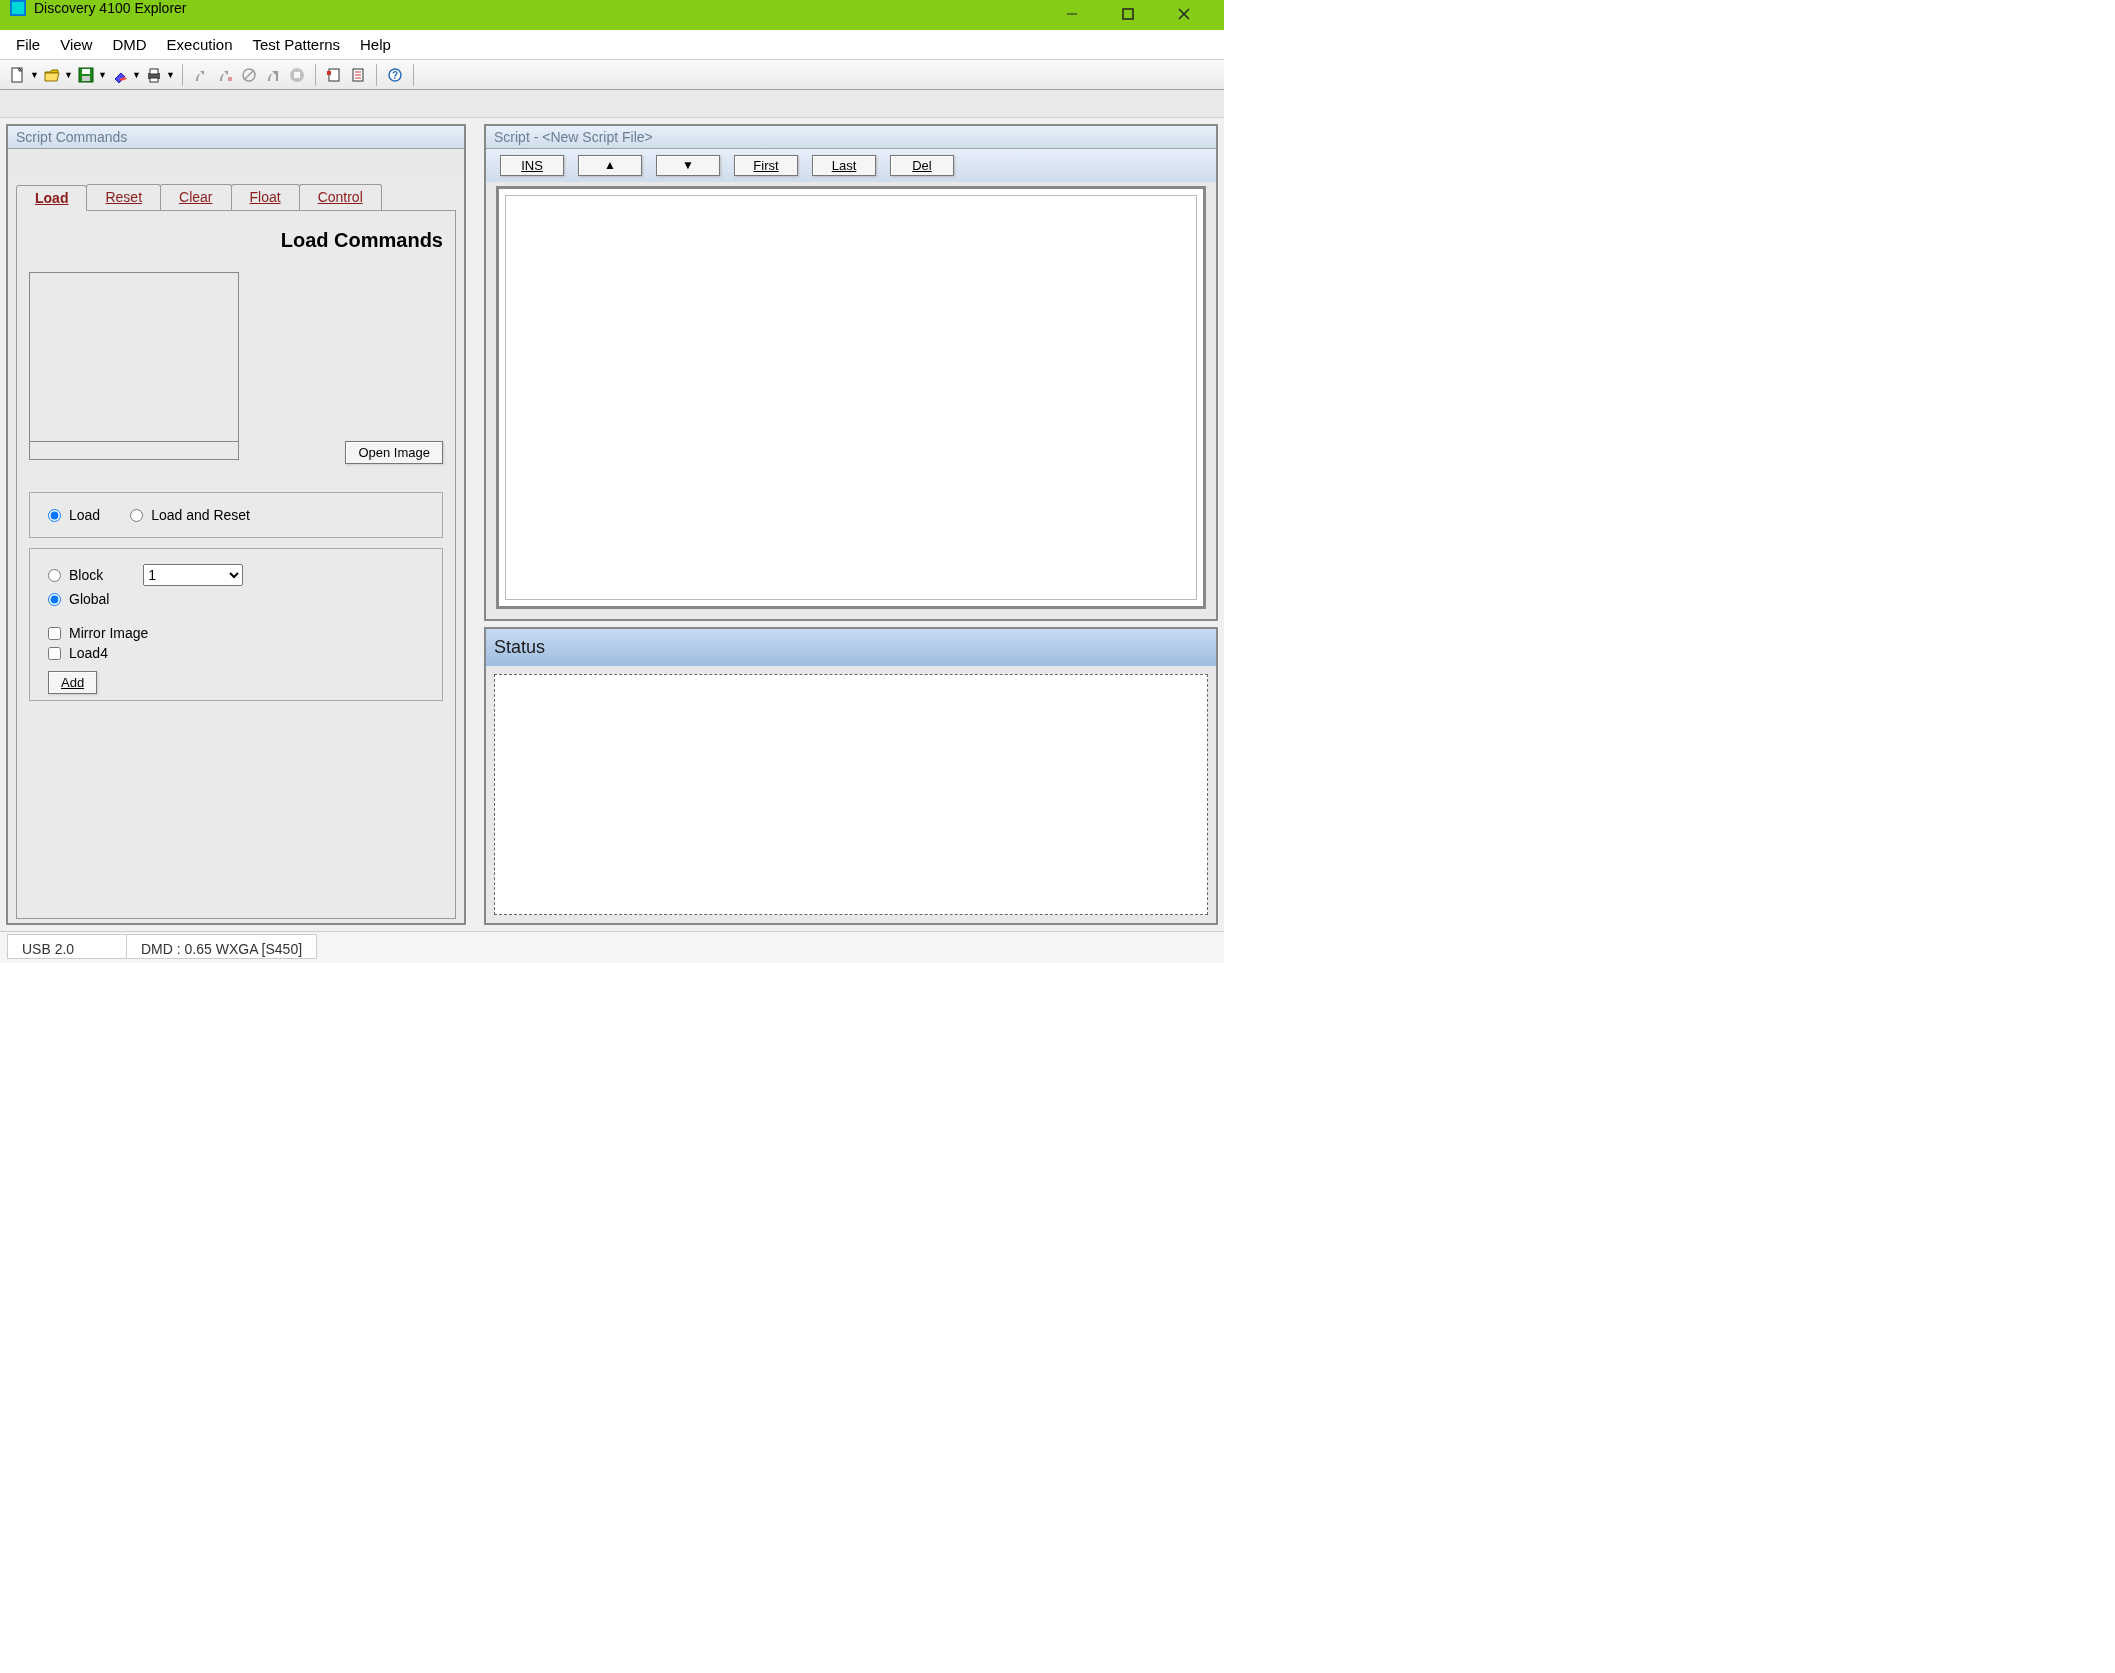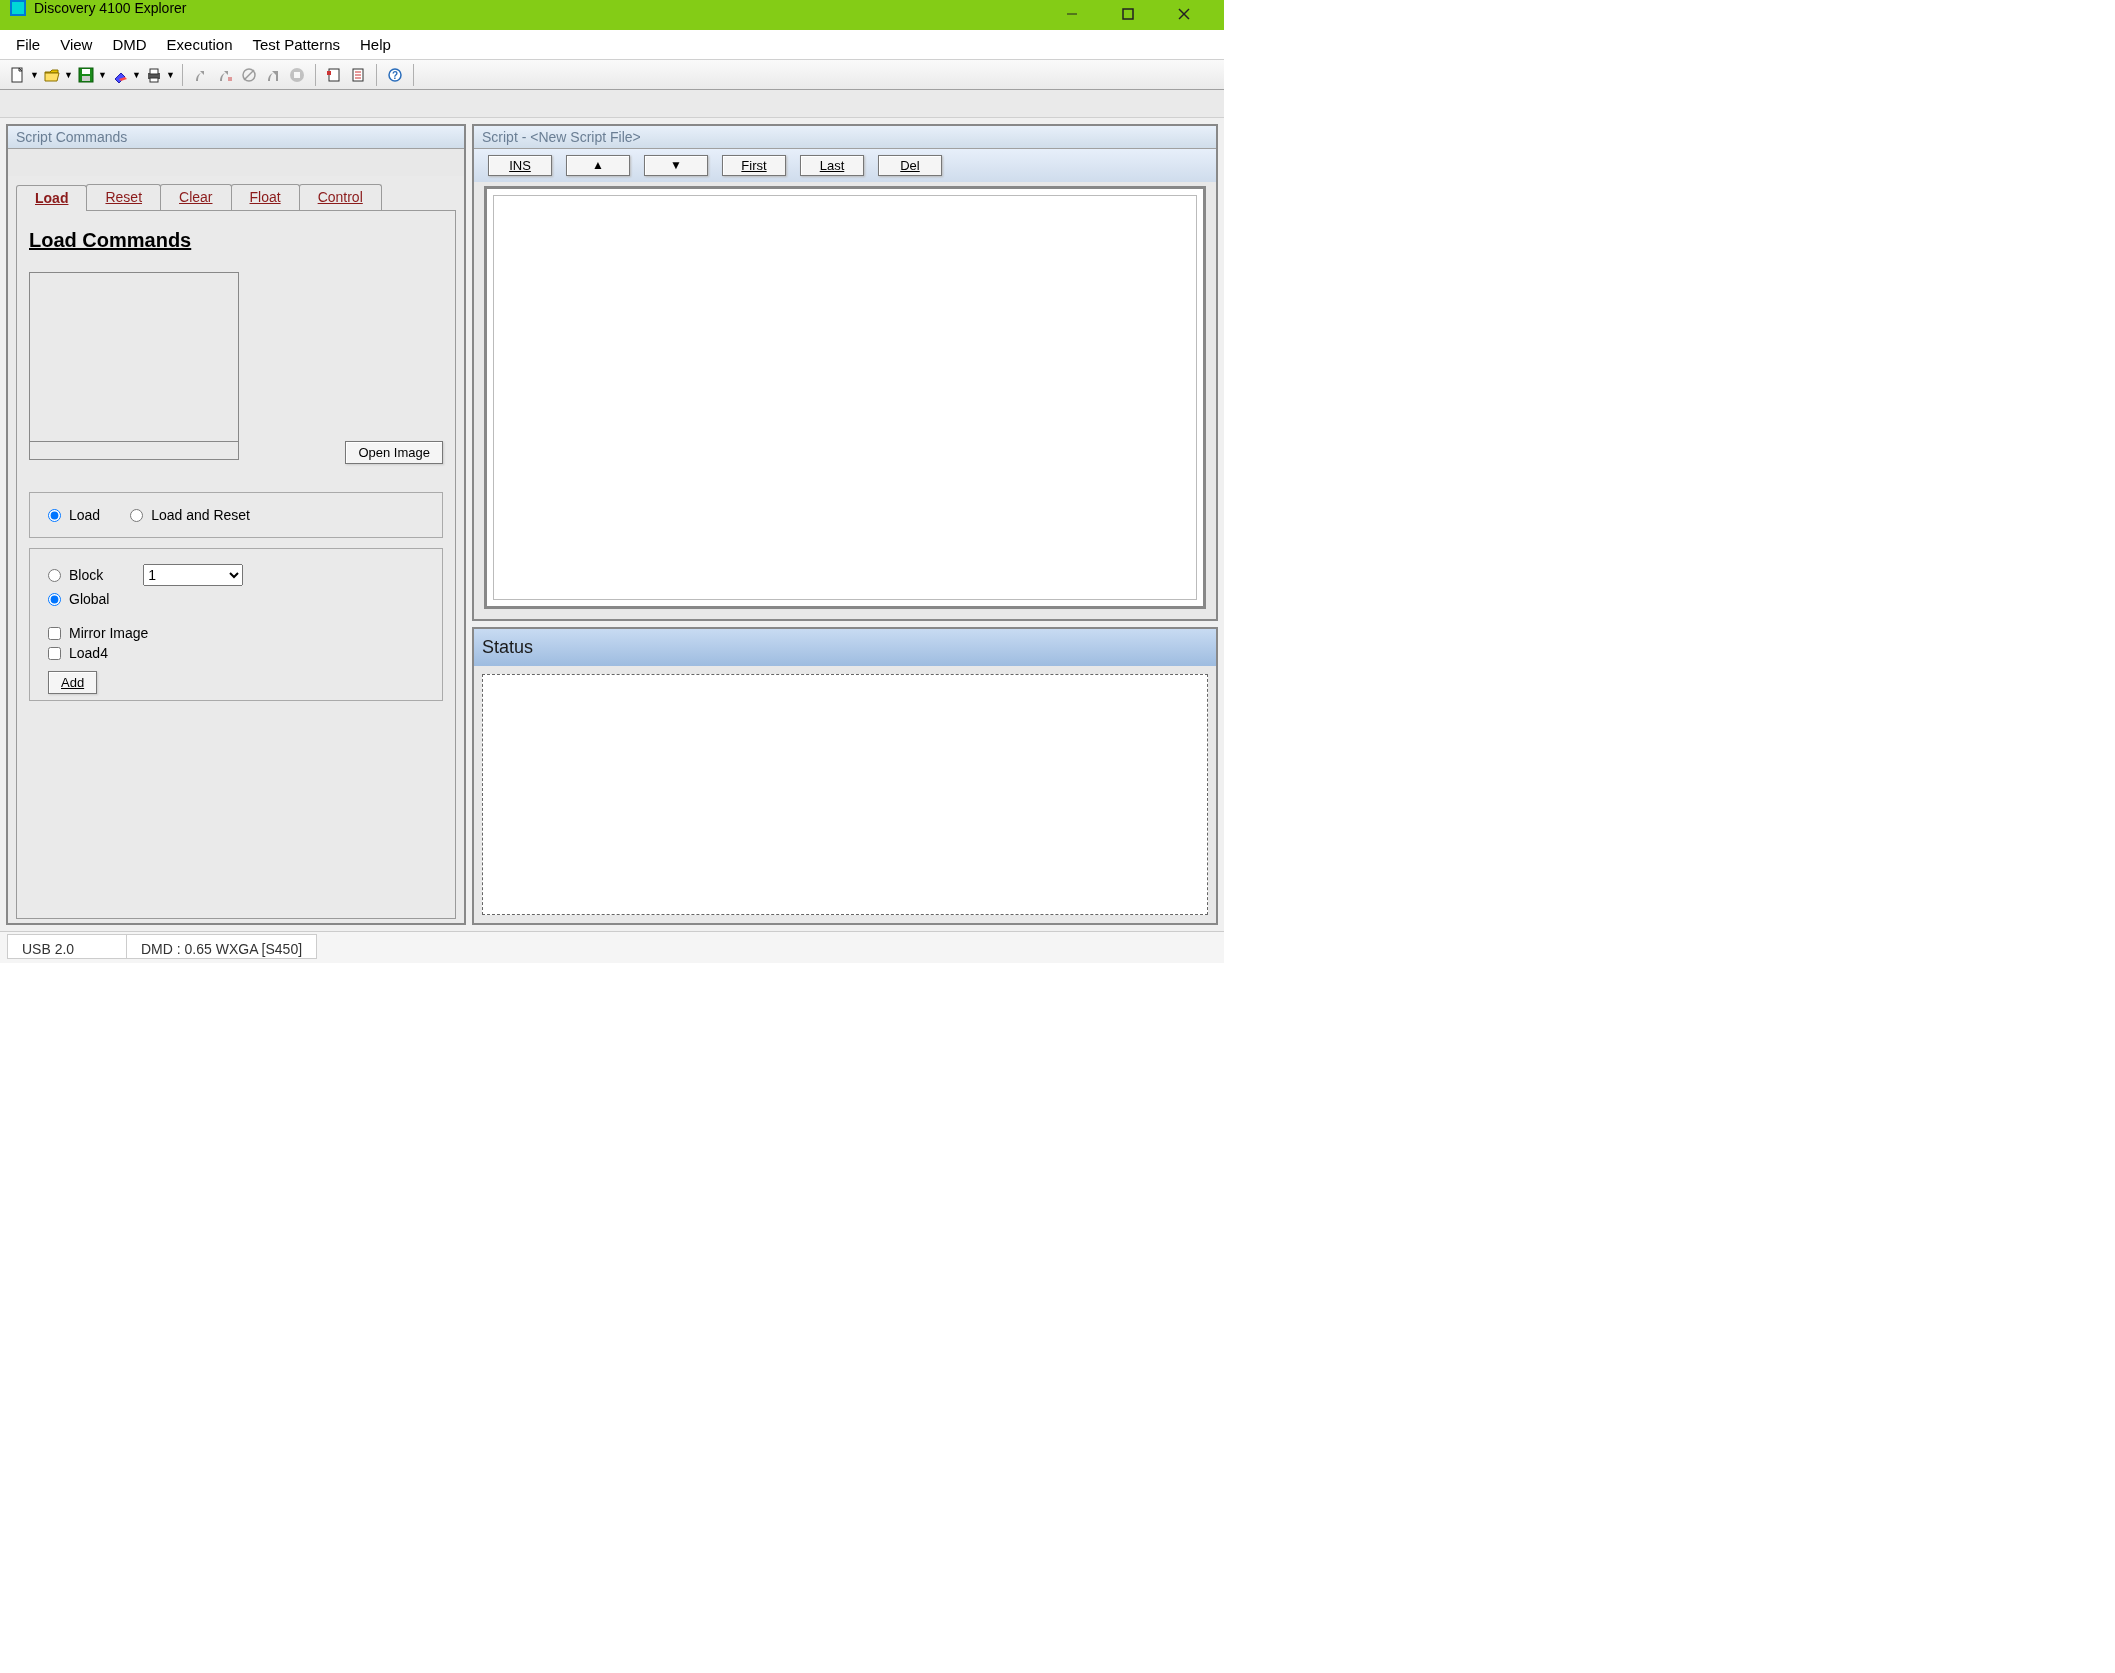--- a/index.html
+++ b/index.html
@@ -51,21 +51,21 @@
   height: calc(100% - 30px - 34px - 30px - 28px - 32px);
   background: #f0f0f0;
 }
 .panel {
   border: 2px solid #888;
   background: #e8e8e8;
   display: flex;
   flex-direction: column;
 }
 .panel-left { width: 460px; }
-.panel-right { flex: 1; display: flex; flex-direction: column; gap: 6px; background: transparent; border: none; }
+.panel-right { flex: 1; display: flex; flex-direction: column; gap: 6px; background: transparent; border: none; margin-left: 12px; }
 .pane-title {
   background: linear-gradient(#e8f0fa, #d0ddea);
   color: #6a7e94;
   padding: 3px 8px;
   font-size: 14px;
   border-bottom: 1px solid #a0a0a0;
 }
 .left-content { flex: 1; background: #eaeaea; padding: 8px 8px 4px 8px; display: flex; flex-direction: column; margin-top: 27px; }
 .tabs { display: flex; margin-bottom: 0; z-index: 2; position: relative; }
 .tab {
@@ -83,21 +83,21 @@
 }
 .tab.active { background: #eaeaea; font-weight: bold; z-index: 3; top: 1px; padding-bottom: 5px; }
 .tab-body {
   border: 1px solid #9a9a9a;
   background: #eaeaea;
   flex: 1;
   padding: 12px;
   display: flex;
   flex-direction: column;
 }
-.page-heading { font-size: 20px; font-weight: bold; text-decoration: underline; text-align: left; margin: 6px 0 20px 0; }
+.page-heading { font-size: 20px; font-weight: bold; text-align: right; margin: 6px 0 20px 0; }
 .preview-box {
   width: 210px; height: 170px;
   border: 1px solid #888;
   background: none;
   margin-bottom: 0;
 }
 .filename-bar {
   width: 210px; height: 18px;
   border: 1px solid #888; border-top: none;
   margin-bottom: 8px;

